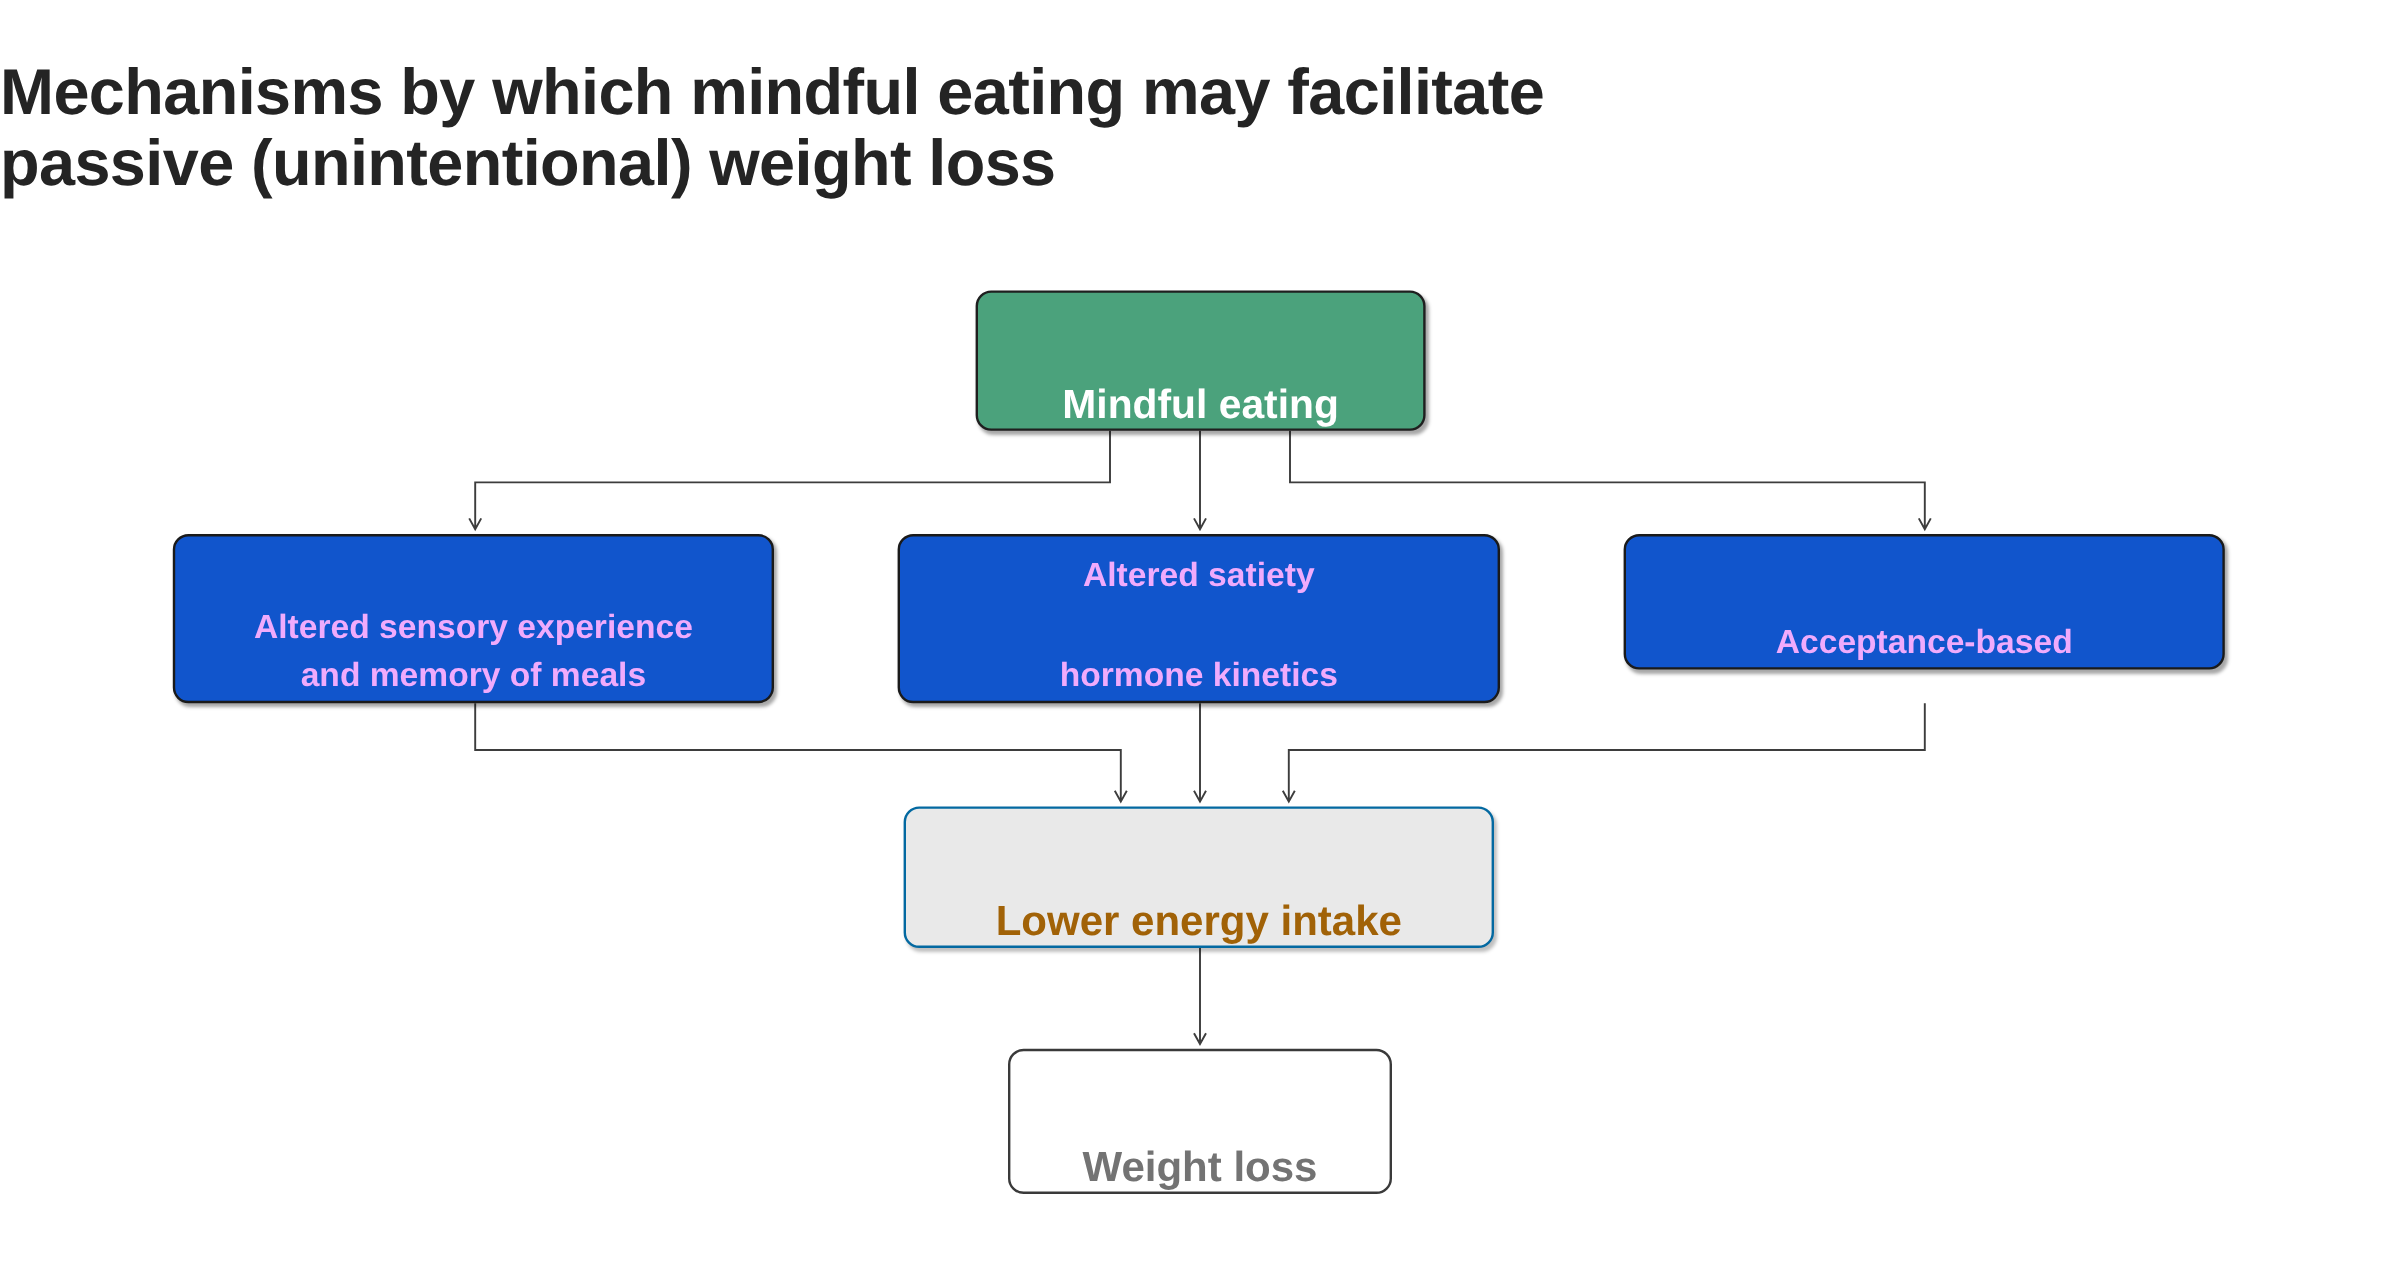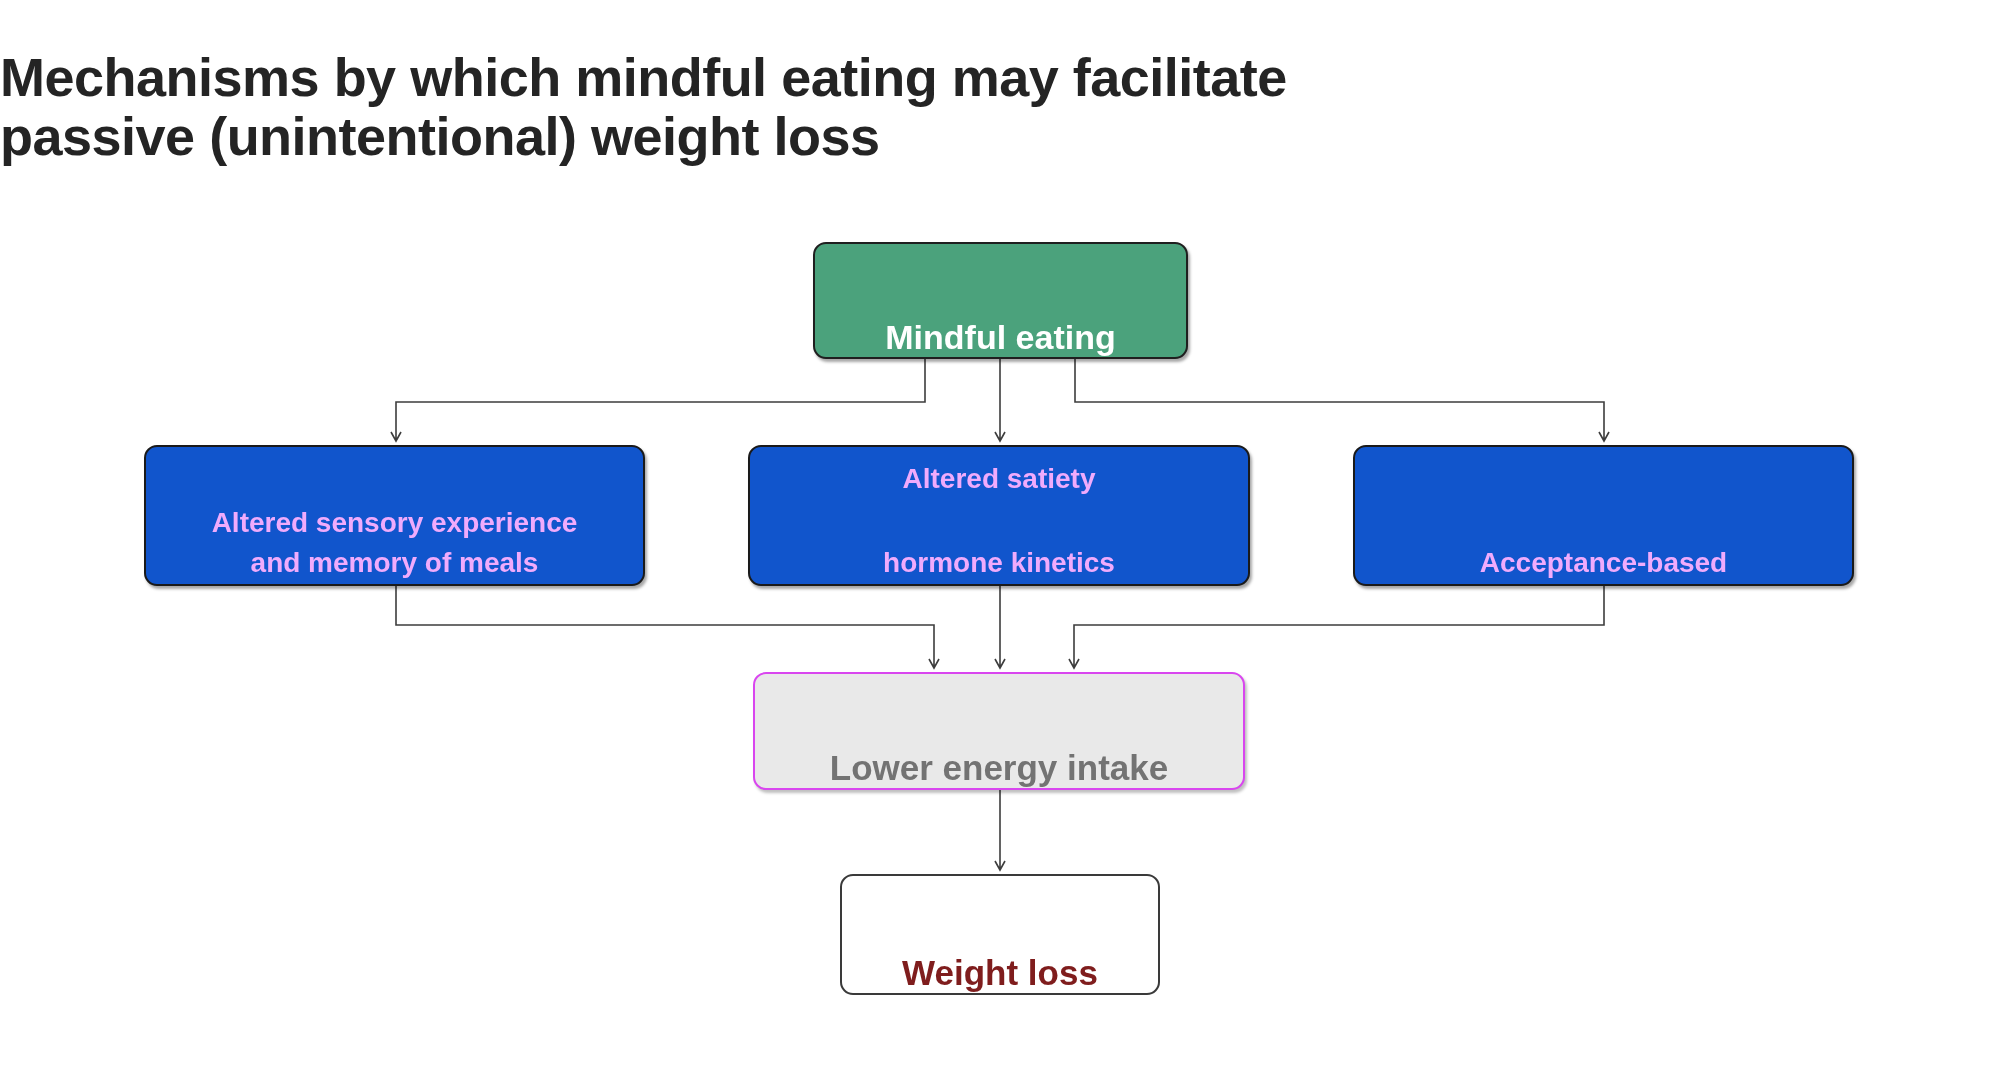--- a/index.html
+++ b/index.html
@@ -53,36 +53,36 @@
   .node-mech {
     background: #1155CC;
     border: 2px solid #1a1a1a;
     color: #f0abfc;
     font-size: 28px;
     line-height: 1.45;
     box-shadow: 2px 3px 3px rgba(0,0,0,0.35);
   }
   #node-mech-1 { left: 144px;  top: 445px; width: 501px; height: 141px; }
   #node-mech-2 { left: 748px;  top: 445px; width: 502px; height: 141px; gap: 44px; }
-  #node-mech-3 { left: 1353px; top: 445px; width: 501px; height: 141px; }
+  #node-mech-3 { left: 1353px; top: 445px; width: 501px; height: 113px; }
 
   #node-intermediate {
     left: 753px; top: 672px; width: 492px; height: 118px;
     background: #E9E9E9;
-    border: 2px solid #d946ef;
-    color: #737373;
+    border: 2px solid #0369a1;
+    color: #a16207;
     font-size: 35px;
     box-shadow: 2px 3px 3px rgba(0,0,0,0.25);
   }
 
   #node-outcome {
     left: 840px; top: 874px; width: 320px; height: 121px;
     background: #ffffff;
     border: 2px solid #3a3a3a;
-    color: #7f1d1d;
+    color: #737373;
     font-size: 35px;
   }
 
   svg.connectors {
     position: absolute;
     left: 0; top: 0;
     width: 2000px;
     height: 1066px;
     pointer-events: none;
   }

